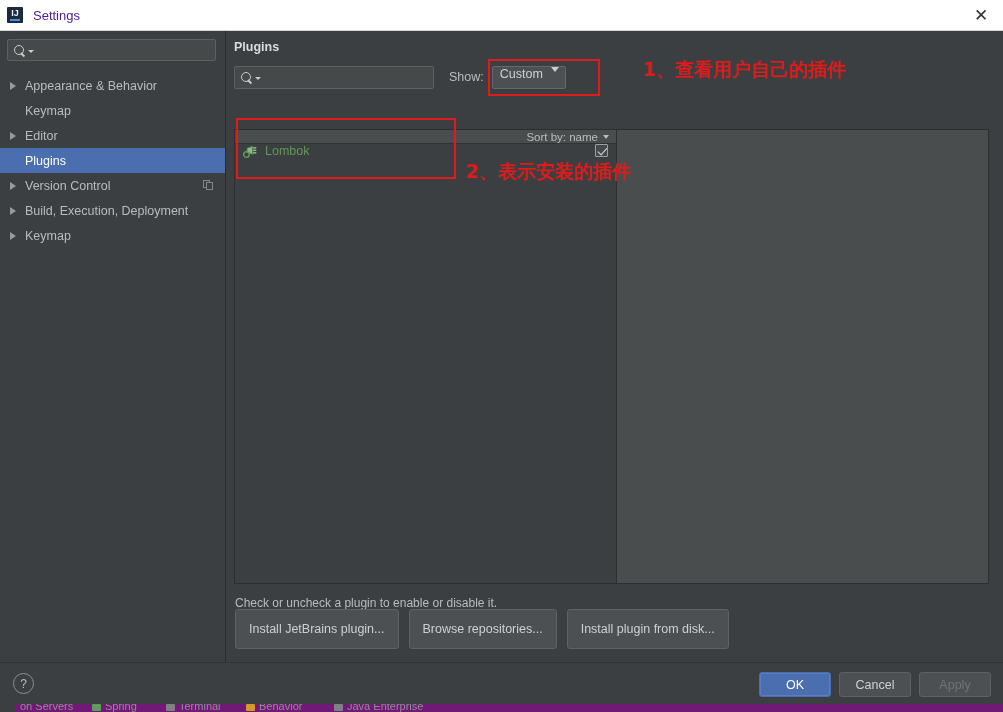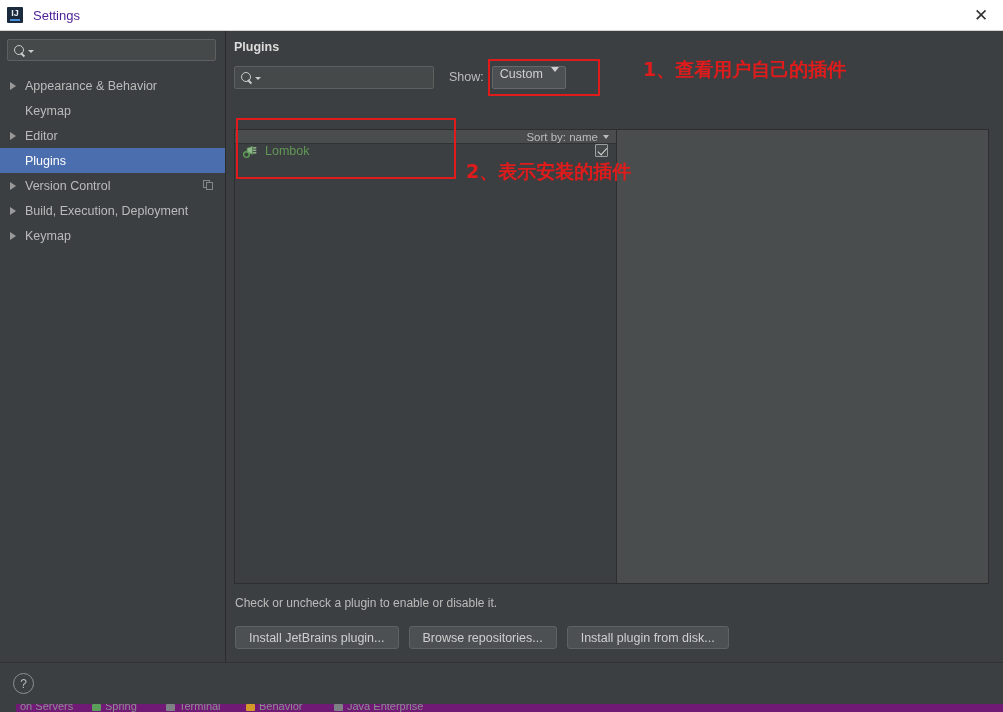--- a/index.html
+++ b/index.html
@@ -317,21 +317,21 @@
     color: #bbbbbb;
   }
   #install-row {
     position: absolute;
     left: 9px;
     bottom: 13px;
     display: flex;
     gap: 10px;
   }
   .gbtn {
-    height: 23px;
+    height: 40px;
     background: #4c5052;
     border: 1px solid #5e6264;
     border-radius: 3px;
     color: #cfcfcf;
     font-size: 12.5px;
     font-family: "Liberation Sans", sans-serif;
     padding: 0 13px;
     display: flex;
     align-items: center;
     justify-content: center;
@@ -535,20 +535,25 @@
     <div id="install-row">
       <div class="gbtn">Install JetBrains plugin...</div>
       <div class="gbtn">Browse repositories...</div>
       <div class="gbtn">Install plugin from disk...</div>
     </div>
   </div>
 </div>
 
 <div id="dialog-footer">
   <div id="help-btn">?</div>
+  <div id="footer-btns">
+    <div class="fbtn primary">OK</div>
+    <div class="fbtn">Cancel</div>
+    <div class="fbtn disabled">Apply</div>
+  </div>
 </div>
 
 <div id="ide-strip">
   <span class="tw" style="left:4px"><span>on Servers</span></span>
   <span class="tw" style="left:76px"><span class="tw-sq green"></span><span>Spring</span></span>
   <span class="tw" style="left:150px"><span class="tw-sq"></span><span>Terminal</span></span>
   <span class="tw" style="left:230px"><span class="tw-sq orange"></span><span>Behavior</span></span>
   <span class="tw" style="left:318px"><span class="tw-sq"></span><span>Java Enterprise</span></span>
 </div>
 

